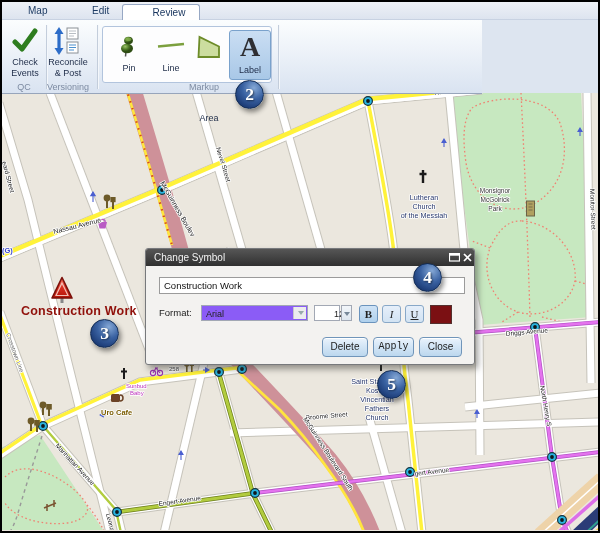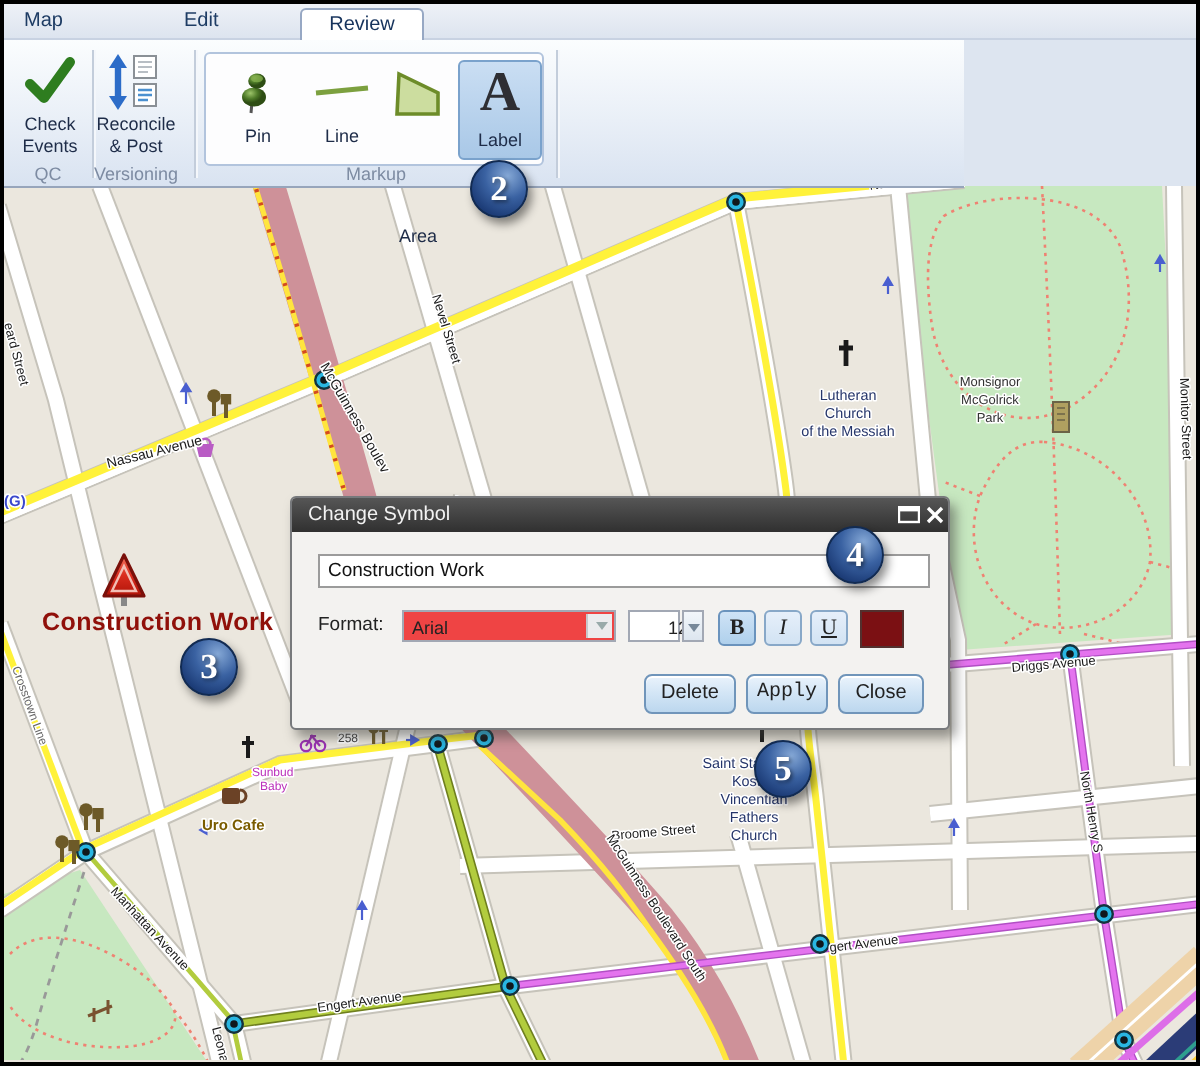--- a/index.html
+++ b/index.html
@@ -3,23 +3,23 @@
 <meta charset="utf-8">
 <style>
   html,body{margin:0;padding:0;}
   body{width:600px;height:533px;overflow:hidden;font-family:"Liberation Sans",sans-serif;}
   #frame{position:absolute;left:0;top:0;width:600px;height:533px;background:#000;}
   #app{position:absolute;left:2px;top:2px;width:596px;height:529px;background:#dde5f0;overflow:hidden;}
   
   #tabrow{position:absolute;left:0;top:0;width:596px;height:17px;
     background:linear-gradient(#eef1f7,#dde4ef);border-bottom:1px solid #c8d2e2;}
   .tab{position:absolute;top:3px;font-size:10px;color:#1e3c64;}
-  #tab-review{position:absolute;left:148px;top:2px;width:60px;height:16px;
+  #tab-review{position:absolute;left:120px;top:2px;width:60px;height:16px;
     background:#fff;border:1px solid #97a8c4;border-bottom:none;border-radius:3px 3px 0 0;
-    text-align:center;font-size:10px;color:#16335c;line-height:15px;}
+    text-align:center;font-size:10px;color:#16335c;line-height:15px;padding-left:16px;}
   
   #ribbon{position:absolute;left:0;top:18px;width:480px;height:73px;
     background:linear-gradient(#fbfdfe 0%,#e9eff7 55%,#d9e3f1 100%);
     border-bottom:1px solid #97a5bb;}
   .sep{position:absolute;top:5px;width:1px;height:64px;background:#c3cddb;border-right:1px solid #f4f7fb;}
   .btxt{position:absolute;font-size:9px;color:#1e2c48;text-align:center;line-height:11px;}
   .gtxt{position:absolute;top:62px;font-size:9px;color:#7d8ba2;text-align:center;}
   #mpanel{position:absolute;left:100px;top:6px;width:168px;height:55px;background:#fdfdfe;
     border:1px solid #b2c4dd;border-radius:3px;}
   #lblbtn{position:absolute;left:126px;top:3px;width:40px;height:48px;
@@ -286,21 +286,21 @@
       <text x="493" y="109">McGolrick</text>
       <text x="493" y="118">Park</text>
     </g>
   </g>
 
   <text x="19" y="222" font-family="Liberation Sans, sans-serif" font-weight="bold" font-size="12.5" letter-spacing="0.2" fill="#90100a">Construction Work</text>
   </svg>
   </div>
 
   <div id="tabrow">
-    <span class="tab" style="left:10px;">Map</span>
+    <span class="tab" style="left:26px;">Map</span>
     <span class="tab" style="left:90px;">Edit</span>
     <div id="tab-review">Review</div>
   </div>
 
   <div id="ribbon">
     <div class="sep" style="left:44px;"></div>
     <div class="sep" style="left:95px;"></div>
     <div class="sep" style="left:276px;"></div>
     <svg style="position:absolute;left:10px;top:8px;" width="26" height="26" viewBox="0 0 26 26">
       <path d="M3 14 L10 21 L23 3" fill="none" stroke="#2e7d1f" stroke-width="5" stroke-linecap="round" stroke-linejoin="round"></path>
@@ -341,36 +341,36 @@
       <div class="btxt" style="left:48px;top:36px;width:40px;">Line</div>
       <svg style="position:absolute;left:92px;top:4px;" width="30" height="28" viewBox="0 0 30 28">
         <path d="M3.5 26 L4.5 6 L24 15.5 L24 26 Z" fill="#ccdd9f" stroke="#6d8c29" stroke-width="1.8"></path>
       </svg>
       <div class="btxt" style="left:86px;top:42px;width:40px;margin-top:44px;">Area</div>
       <div id="lblbtn">
         <div style="position:absolute;left:0;top:0px;width:40px;text-align:center;font-family:'Liberation Serif',serif;font-weight:bold;font-size:28px;color:#2e2e33;line-height:32px;">A</div>
         <div class="btxt" style="left:0;top:34px;width:40px;">Label</div>
       </div>
     </div>
-    <div class="gtxt" style="left:96px;width:180px;">Markup</div>
+    <div class="gtxt" style="left:112px;width:180px;">Markup</div>
   </div>
 
   <div id="dlg">
     <div id="dlgtitle">Change Symbol
       <svg style="position:absolute;right:14px;top:4px;" width="11" height="9" viewBox="0 0 11 9">
         <rect x="0.5" y="0.5" width="10" height="7.5" fill="none" stroke="#fff" stroke-width="1.2"></rect>
         <rect x="0.5" y="0.5" width="10" height="2.2" fill="#fff"></rect>
       </svg>
       <svg style="position:absolute;right:2px;top:4px;" width="9" height="9" viewBox="0 0 9 9">
         <path d="M1 1 L8 8 M8 1 L1 8" stroke="#fff" stroke-width="1.7"></path>
       </svg>
     </div>
     <div id="dlginput">Construction Work</div>
     <div style="position:absolute;left:13px;top:58px;font-size:9.5px;color:#222;">Format:</div>
-    <div style="position:absolute;left:55px;top:56px;width:107px;height:16px;background:#ef4444;border:1px solid #a2a8b4;font-size:9px;color:#222;line-height:16px;padding-left:4px;box-sizing:border-box;">Arial
+    <div style="position:absolute;left:55px;top:56px;width:107px;height:16px;background:#8b5cf6;border:1px solid #a2a8b4;font-size:9px;color:#222;line-height:16px;padding-left:4px;box-sizing:border-box;">Arial
       <div style="position:absolute;right:1px;top:1px;width:12px;height:12px;background:#ececee;border-left:1px solid #c8c8cc;"></div>
       <div style="position:absolute;right:3px;top:5px;width:0;height:0;border-left:3px solid transparent;border-right:3px solid transparent;border-top:4px solid #9aa;"></div>
     </div>
     <div style="position:absolute;left:168px;top:56px;width:26px;height:16px;background:#fff;border:1px solid #a2a8b4;font-size:9px;color:#222;line-height:16px;padding-left:19px;box-sizing:border-box;">12</div>
     <div style="position:absolute;left:195px;top:56px;width:11px;height:16px;background:linear-gradient(#f2f6fa,#dde6ef);border:1px solid #a2a8b4;box-sizing:border-box;">
       <div style="position:absolute;left:2px;top:6px;width:0;height:0;border-left:3px solid transparent;border-right:3px solid transparent;border-top:4px solid #789;"></div>
     </div>
     <div class="fbtn" style="left:213px;background:linear-gradient(#cfe3f6,#afd0ec);border:1px solid #6a93bd;font-weight:bold;">B</div>
     <div class="fbtn" style="left:236px;background:linear-gradient(#e6effa,#d2e3f3);border:1px solid #88a8c8;font-style:italic;">I</div>
     <div class="fbtn" style="left:259px;background:linear-gradient(#e6effa,#d2e3f3);border:1px solid #88a8c8;text-decoration:underline;">U</div>

